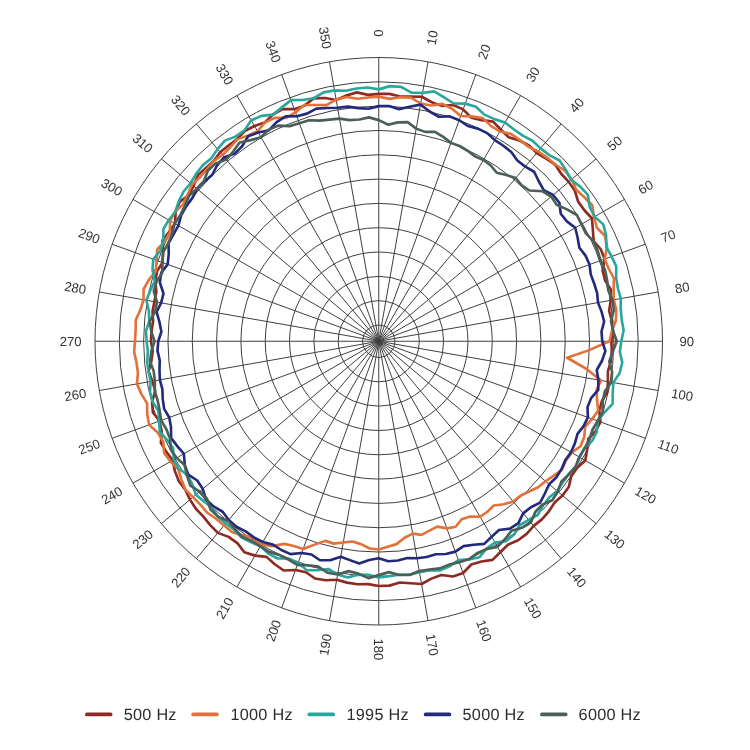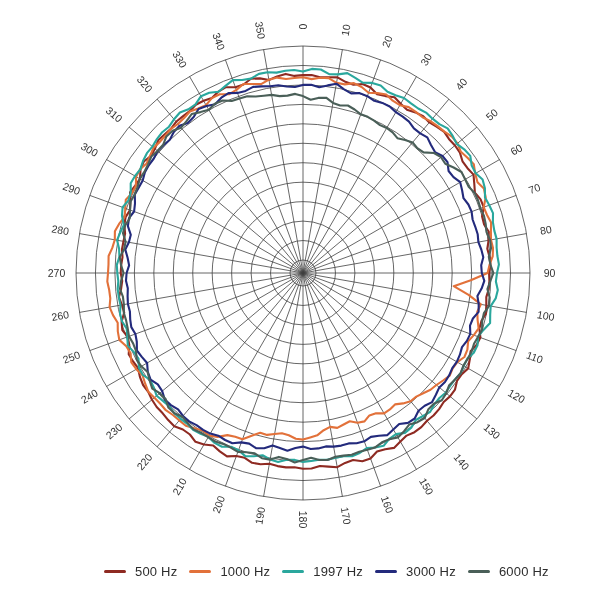--- a/index.html
+++ b/index.html
@@ -1,20 +1,20 @@
 <!DOCTYPE html>
 <html><head>
 <meta charset="utf-8">
 <style>
   html,body{margin:0;padding:0;background:#ffffff;}
   body{width:600px;height:600px;overflow:hidden;font-family:"Liberation Sans",sans-serif;}
   .page{position:relative;width:600px;height:600px;background:#fff;}
   #polar{position:absolute;left:0;top:0;}
   .legend{position:absolute;left:0;top:559px;width:546px;box-sizing:border-box;
-          padding-left:104px;display:flex;flex-direction:row;align-items:center;
+          padding-left:68px;display:flex;flex-direction:row;align-items:center;
           column-gap:12px;height:24px;}
   .legend-item{display:flex;align-items:center;gap:9px;white-space:nowrap;}
   .legend-swatch{display:inline-block;width:22px;height:3px;border-radius:1.5px;}
   .legend-label{font-size:13px;color:#2d2d2d;letter-spacing:0.2px;}
   text.angle-label{font-size:10.5px;fill:#333333;}
 </style>
 </head>
 <body>
 
 <div class="page">
@@ -119,24 +119,24 @@
       <div class="legend-item">
         <span class="legend-swatch" style="background: rgb(142, 42, 34);"></span>
         <span class="legend-label">500 Hz</span>
       </div>
       <div class="legend-item">
         <span class="legend-swatch" style="background: rgb(226, 113, 58);"></span>
         <span class="legend-label">1000 Hz</span>
       </div>
       <div class="legend-item">
         <span class="legend-swatch" style="background: rgb(42, 167, 157);"></span>
-        <span class="legend-label">1997 Hz</span>
+        <span class="legend-label">1995 Hz</span>
       </div>
       <div class="legend-item">
         <span class="legend-swatch" style="background: rgb(35, 42, 124);"></span>
-        <span class="legend-label">3000 Hz</span>
+        <span class="legend-label">5000 Hz</span>
       </div>
       <div class="legend-item">
         <span class="legend-swatch" style="background: rgb(74, 95, 88);"></span>
         <span class="legend-label">6000 Hz</span>
       </div>
     </div>
 </div>
 
 </body></html>

